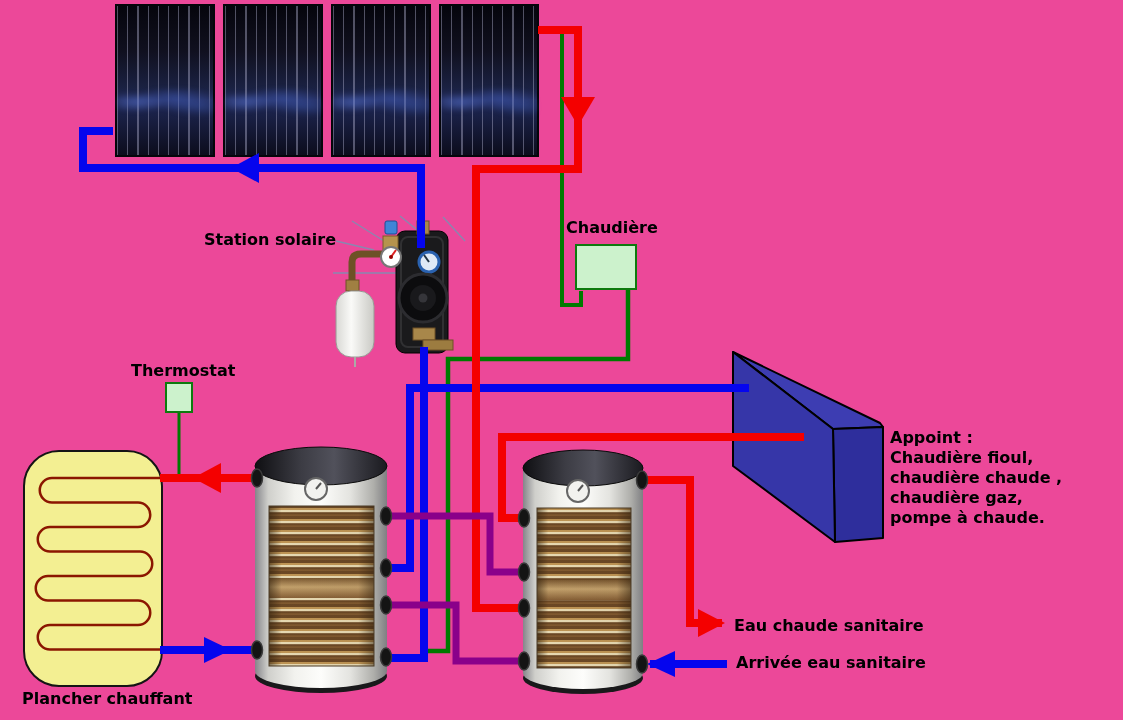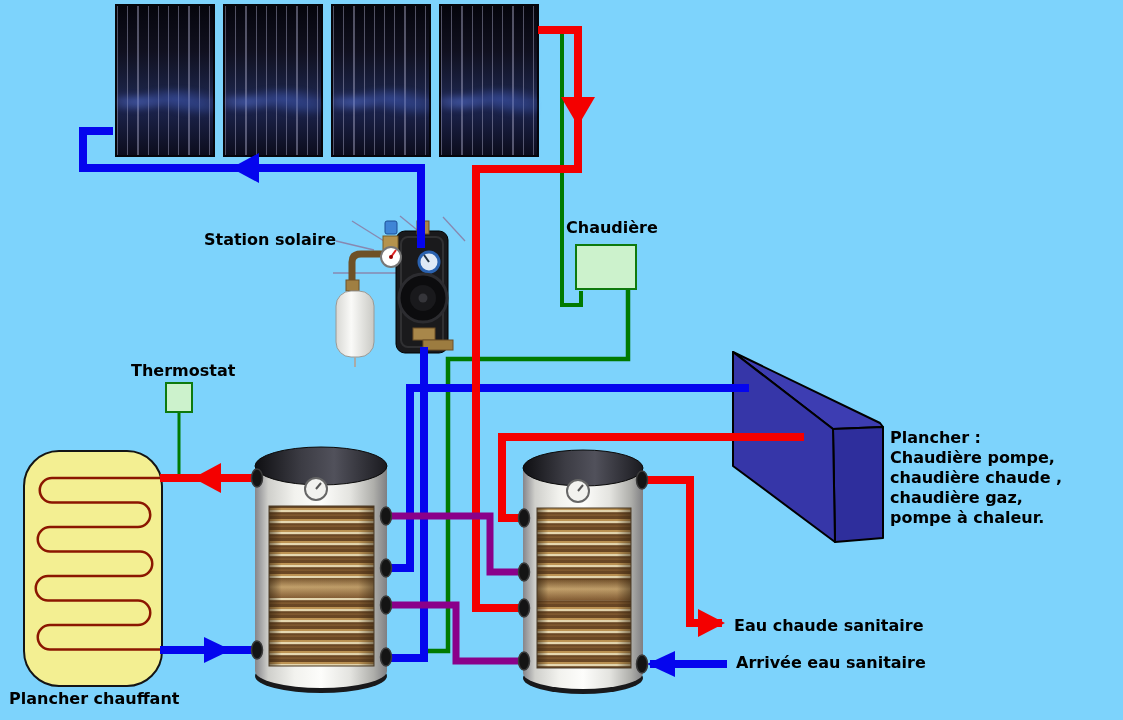--- a/index.html
+++ b/index.html
@@ -1,16 +1,16 @@
 <!DOCTYPE html>
 <html><head>
 <meta charset="utf-8">
 <style>
   html,body{margin:0;padding:0;background:#fff;}
-  .stage{position:relative;width:1123px;height:720px;background:#7dd3fc;overflow:hidden;
+  .stage{position:relative;width:1123px;height:720px;background:#ec4899;overflow:hidden;
          font-family:"DejaVu Sans","Liberation Sans",sans-serif;}
   .solar-panel{position:absolute;top:4px;width:100px;height:153px;box-sizing:border-box;
     border:2px solid #05050a;
     background-image:
       repeating-linear-gradient(90deg, rgba(170,170,200,.45) 0 1.2px, rgba(0,0,0,0) 1.2px 10.2px),
       linear-gradient(180deg,#05050c 0%,#10101f 30%,#1a2142 55%,#232c5c 63%,#1a2148 72%,#0c0c1c 100%);
     background-color:#0e0e1c;}
   .solar-panel::after{content:"";position:absolute;left:0;right:0;top:52%;height:26%;
     background:
       radial-gradient(ellipse 30px 10px at 20% 50%, rgba(90,120,220,.5), rgba(0,0,0,0)),
@@ -203,24 +203,24 @@
       <ellipse cx="524" cy="608" rx="5.5" ry="9"></ellipse>
       <ellipse cx="524" cy="661" rx="5.5" ry="9"></ellipse>
       <ellipse cx="642" cy="480" rx="5.5" ry="9"></ellipse>
       <ellipse cx="642" cy="664" rx="5.5" ry="9"></ellipse>
     </g>
   </svg>
 
   <div class="lbl" style="left:204px;top:230px">Station solaire</div>
   <div class="lbl" style="left:566px;top:218px">Chaudière</div>
   <div class="lbl" style="left:131px;top:361px">Thermostat</div>
-  <div class="lbl" style="left:9px;top:689px">Plancher chauffant</div>
+  <div class="lbl" style="left:22px;top:689px">Plancher chauffant</div>
   <div class="lbl lbl-sm" style="left:734px;top:616px">Eau chaude sanitaire</div>
   <div class="lbl lbl-sm" style="left:736px;top:653px">Arrivée eau sanitaire</div>
   <div class="appoint">
-    <div>Plancher :</div>
-    <div>Chaudière pompe,</div>
+    <div>Appoint :</div>
+    <div>Chaudière fioul,</div>
     <div>chaudière chaude ,</div>
     <div>chaudière gaz,</div>
-    <div>pompe à chaleur.</div>
+    <div>pompe à chaude.</div>
   </div>
 
 </div>
 
 </body></html>

